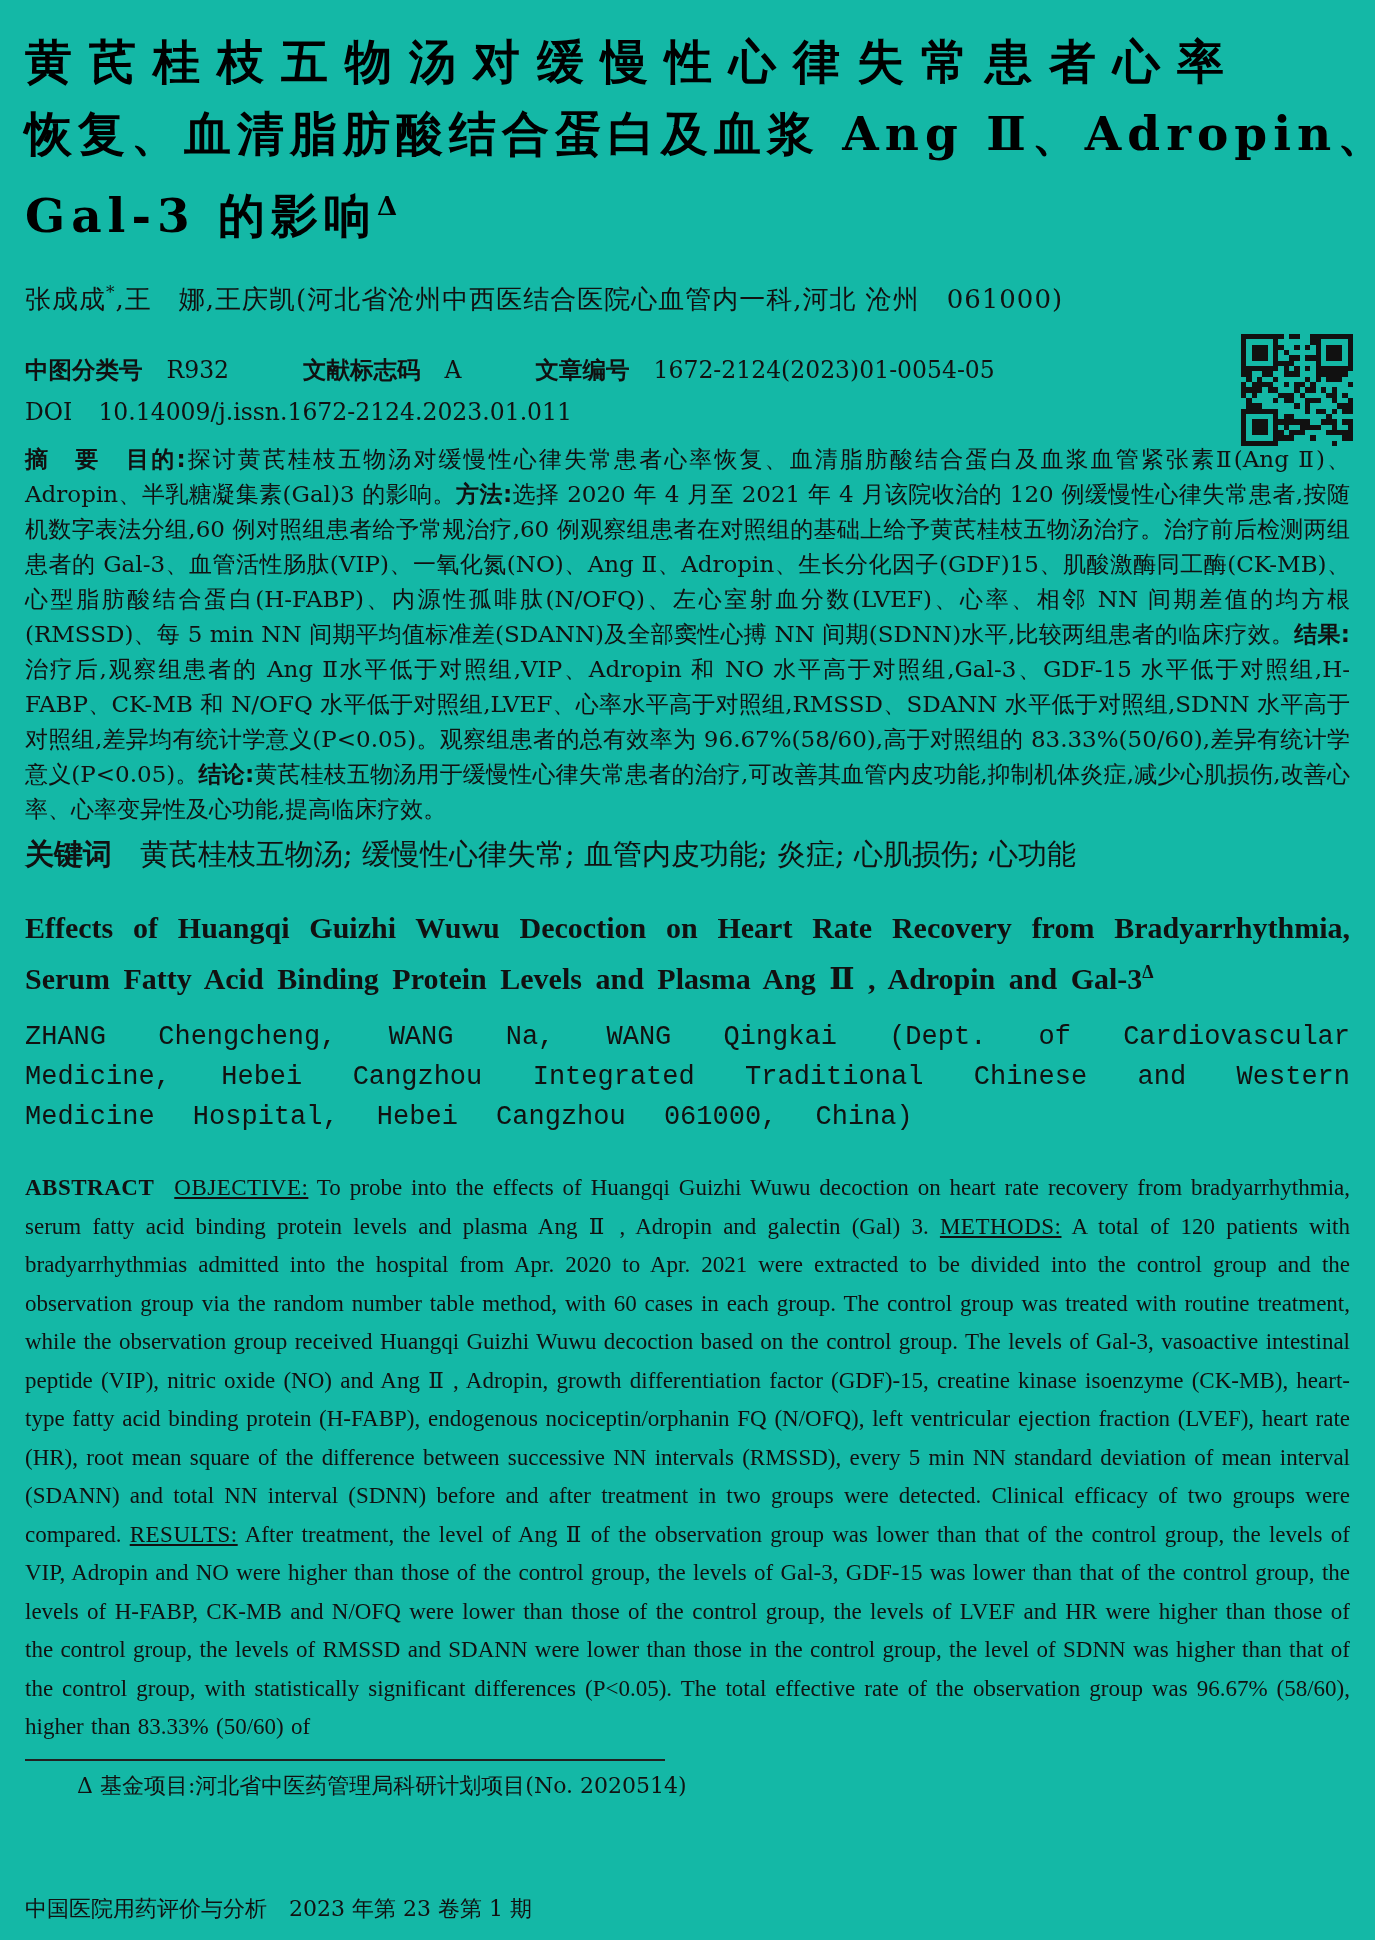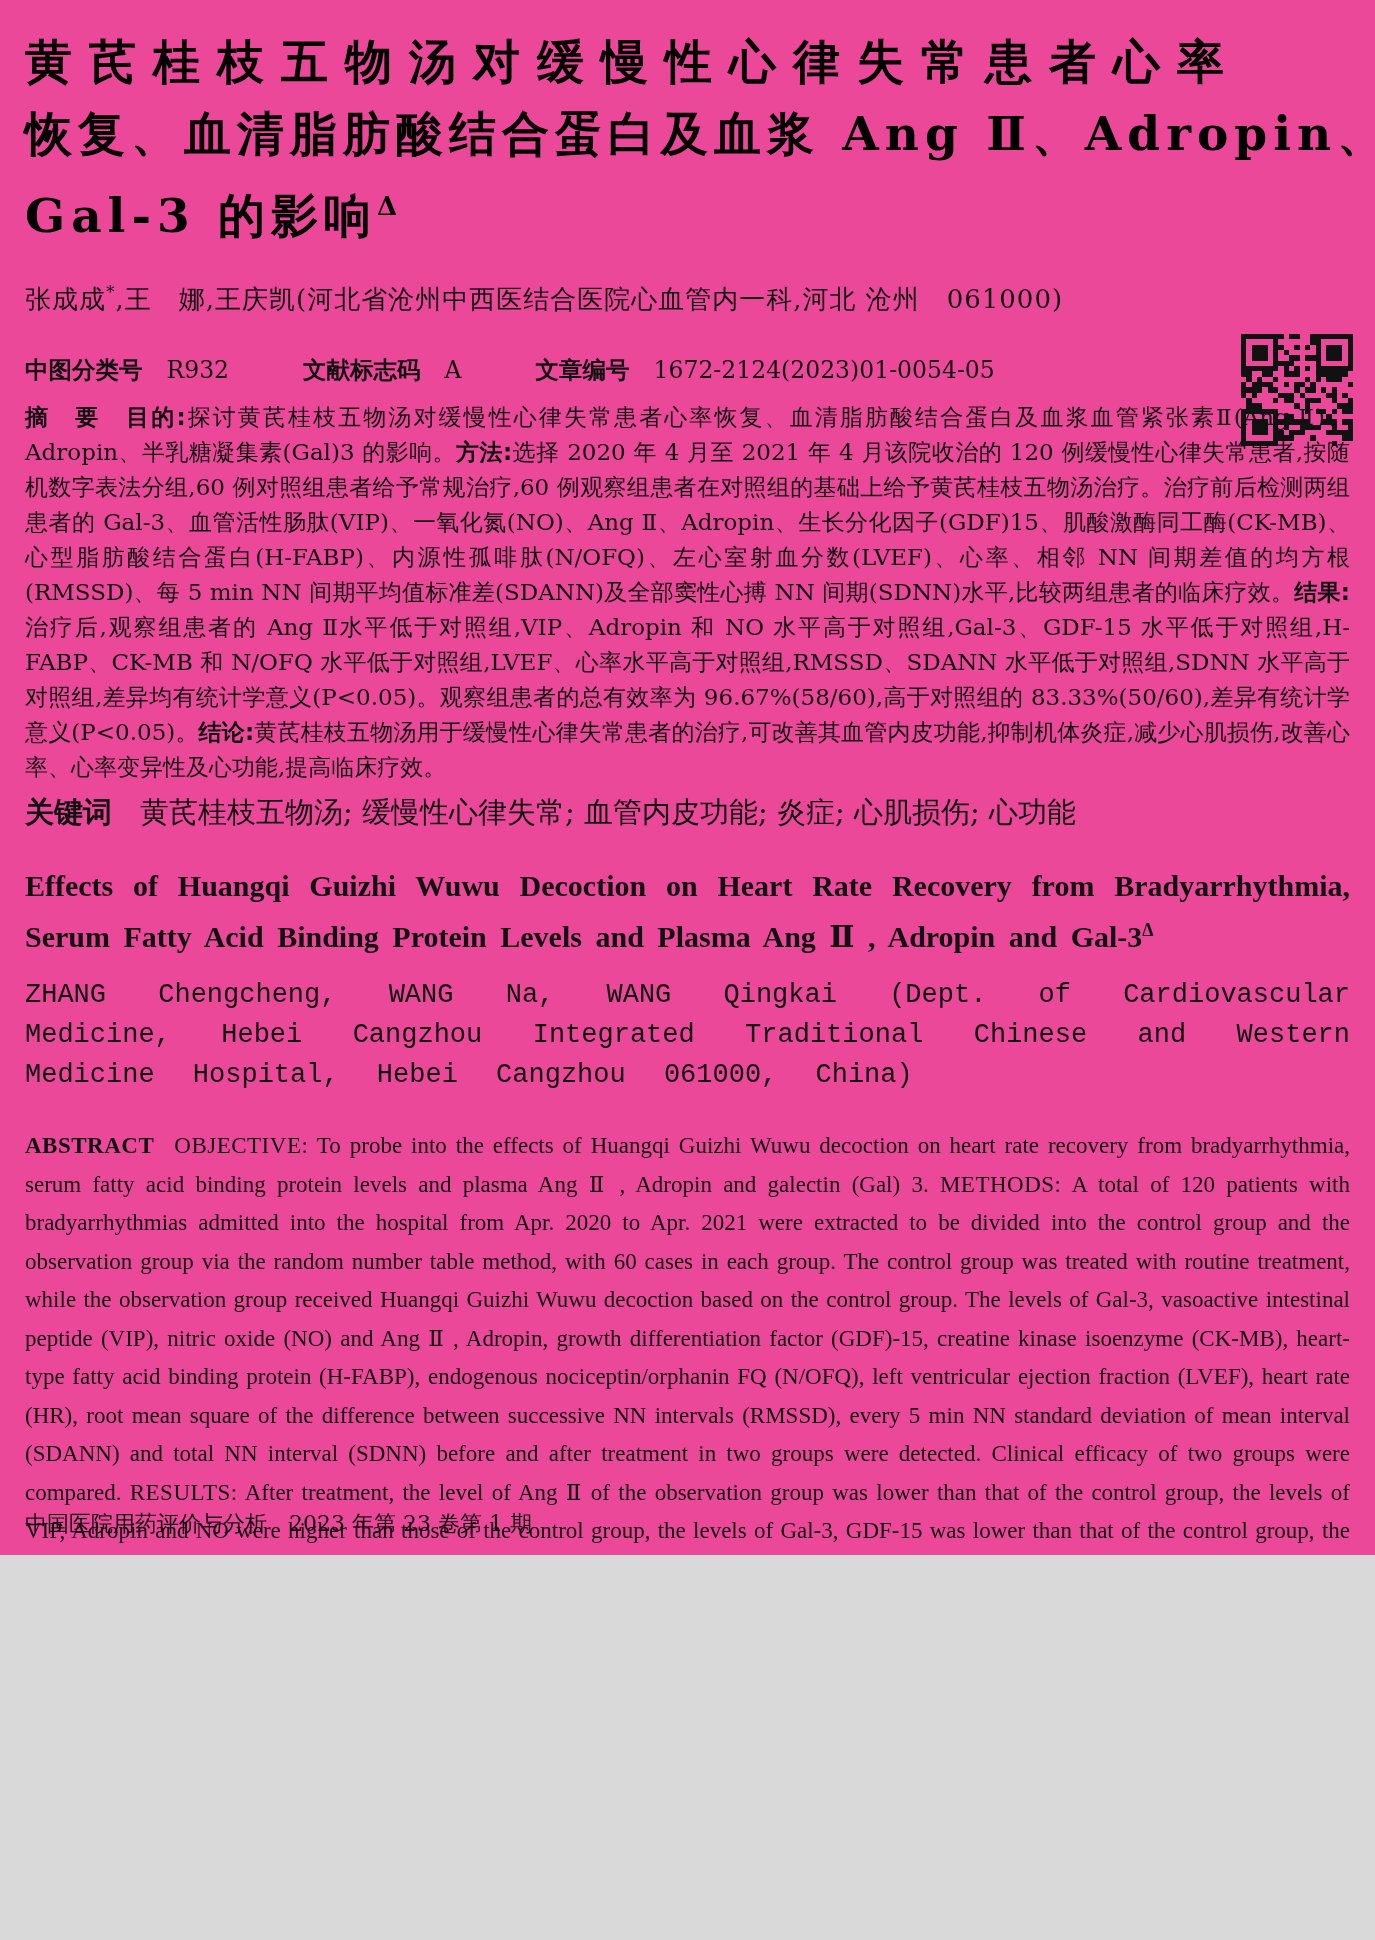--- a/index.html
+++ b/index.html
@@ -1,20 +1,20 @@
 <!DOCTYPE html>
 <html><head>
 <meta charset="utf-8">
 <style>
   html,body{margin:0;padding:0;background:#d9d9d9;}
   .page{
     position:relative;
-    width:1375px;height:1555px;
+    width:1375px;height:1940px;
     margin:0 auto;
-    background:#ec4899;
+    background:#14b8a6;
     box-sizing:border-box;
     padding:26px 25px 0 25px;
     color:#111;
     overflow:hidden;
     font-family:"DejaVu Serif","Liberation Serif",serif;
   }
   
   .title-cn{font-weight:900;font-size:47px;line-height:72px;color:#000;}
   .title-cn .t1{letter-spacing:17px;white-space:nowrap;}
   .title-cn .t2{letter-spacing:6px;white-space:nowrap;}
@@ -37,21 +37,21 @@
   .hei{font-weight:700;font-family:"DejaVu Sans","Liberation Sans",sans-serif;}
   .abstract-cn .abs-label{margin-right:26px;}
   .keywords{margin-top:10px;font-size:29px;line-height:35px;}
   .keywords .kw-label{margin-right:28px;}
   
   .title-en{margin-top:34px;font-size:30px;font-weight:700;line-height:44px;text-align:justify;word-spacing:6px;font-family:"Liberation Serif","DejaVu Serif",serif;}
   .title-en sup{font-size:18px;vertical-align:super;}
   .authors-en{margin-top:16px;font-size:27px;line-height:40px;text-align:justify;word-spacing:22px;font-family:Liberation Mono, monospace;}
   .abstract-en{margin-top:32px;font-size:23px;line-height:38.5px;text-align:justify;word-spacing:1.5px;font-family:"Liberation Serif","DejaVu Serif",serif;}
   .abstract-en .en-label{font-weight:700;margin-right:20px;letter-spacing:.5px;}
-  .abstract-en .en-heading{letter-spacing:.5px;}
+  .abstract-en .en-heading{letter-spacing:.5px;text-decoration:underline;}
   
   .footnote-rule{margin:12px 0 0 0;width:640px;border:0;border-top:2px solid #222;}
   .footnotes{margin-top:8px;padding-left:52px;font-size:22px;line-height:34px;}
   
   .footer{position:absolute;left:25px;right:25px;bottom:16px;display:flex;justify-content:space-between;font-size:22px;line-height:30px;}
   .footer .f-left{font-family:"Liberation Serif","DejaVu Serif",serif;}
 </style>
 </head>
 <body>
 
@@ -64,20 +64,23 @@
   </div>
 
   <div class="authors-cn">
     <span>张成成</span><sup>*</sup><span>,王　娜,王庆凯(河北省沧州中西医结合医院心血管内一科,河北 沧州　061000)</span>
   </div>
 
   <div class="meta-row">
     <span class="meta-label gap-s">中图分类号</span><span class="gap-l">R932</span><span class="meta-label gap-s">文献标志码</span><span class="gap-l">A</span><span class="meta-label gap-s">文章编号</span><span>1672-2124(2023)01-0054-05</span>
   </div>
 
+  <div class="doi-row">
+    <span class="doi-label">DOI</span><span>10.14009/j.issn.1672-2124.2023.01.011</span>
+  </div>
 
   <div class="qr"><svg viewBox="0 0 21 21" width="100%" height="100%" shape-rendering="crispEdges" fill="#111" aria-hidden="true">
         <rect x="0" y="0" width="1" height="1"></rect>
         <rect x="1" y="0" width="1" height="1"></rect>
         <rect x="2" y="0" width="1" height="1"></rect>
         <rect x="3" y="0" width="1" height="1"></rect>
         <rect x="4" y="0" width="1" height="1"></rect>
         <rect x="5" y="0" width="1" height="1"></rect>
         <rect x="6" y="0" width="1" height="1"></rect>
         <rect x="0" y="1" width="1" height="1"></rect>

